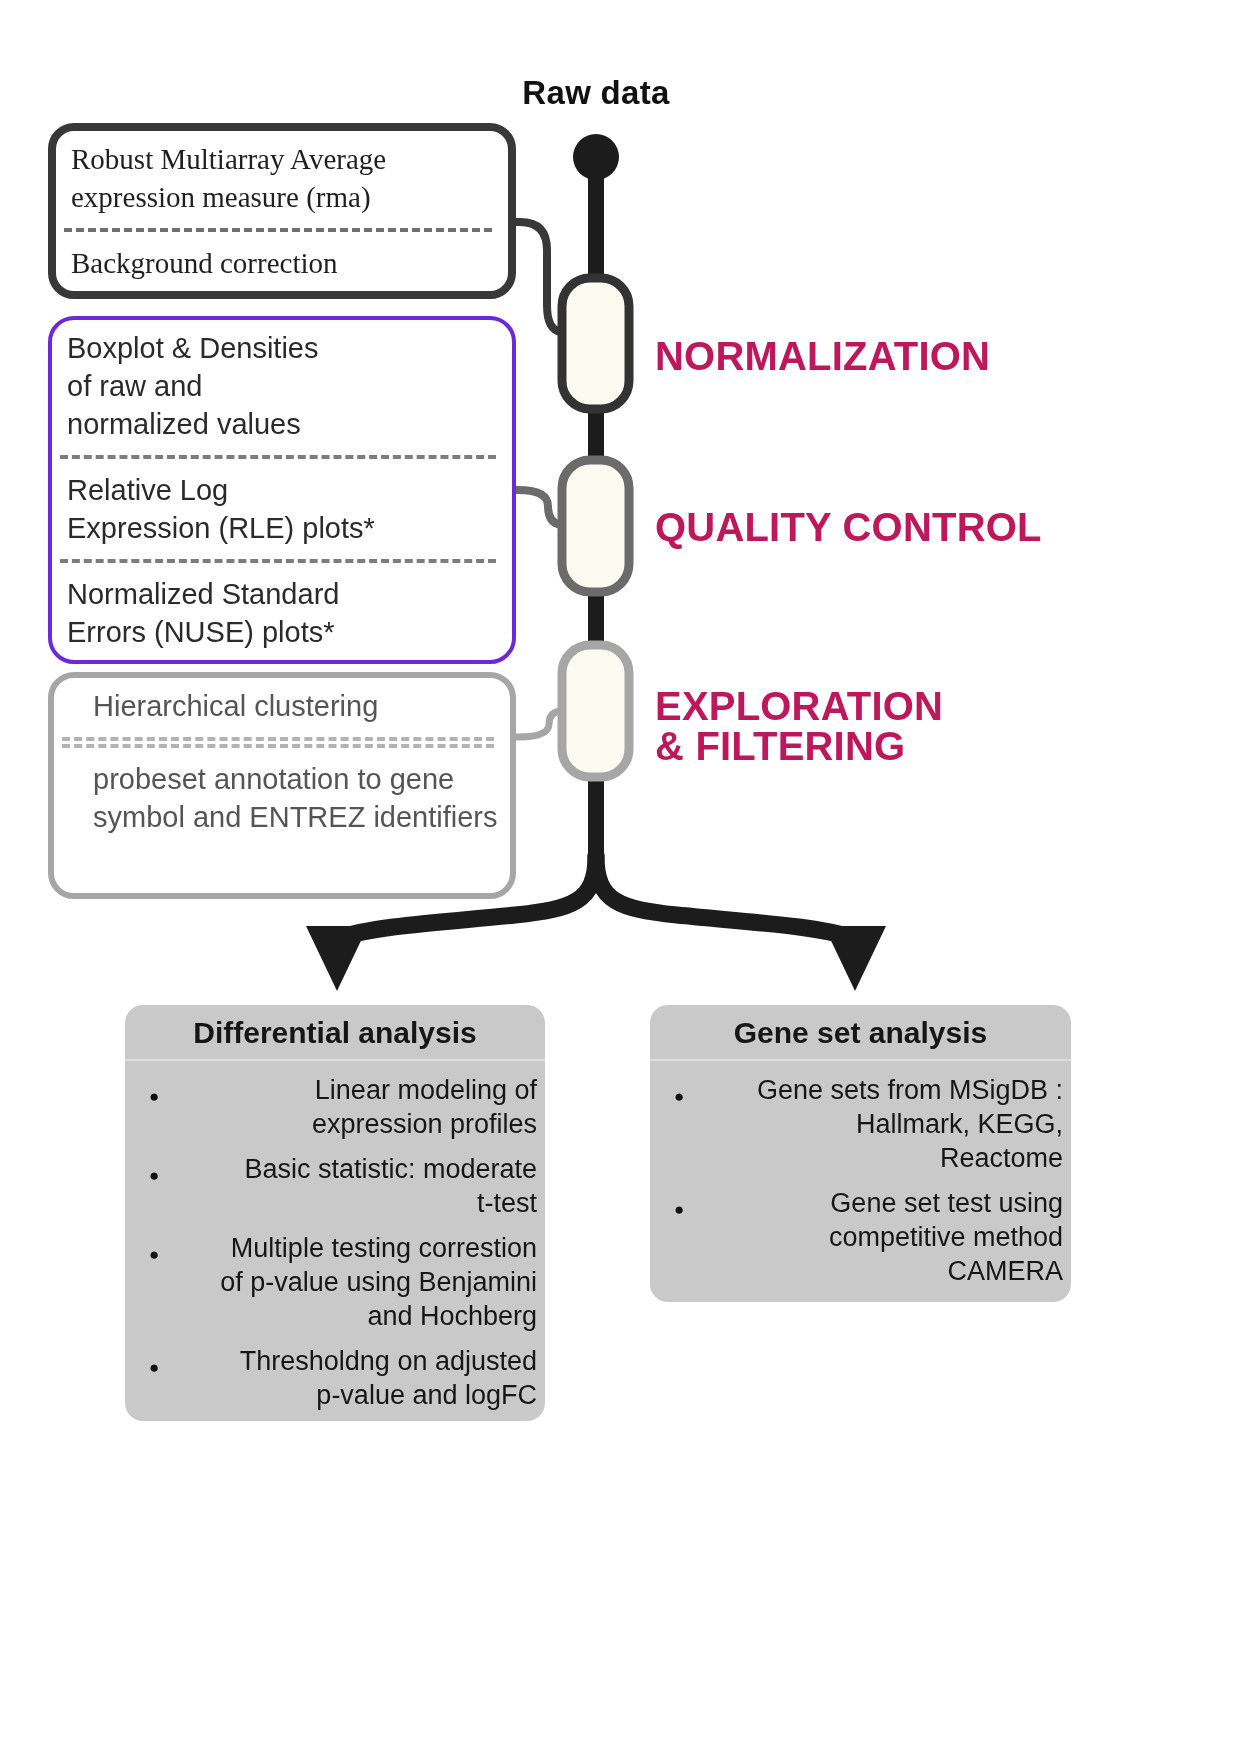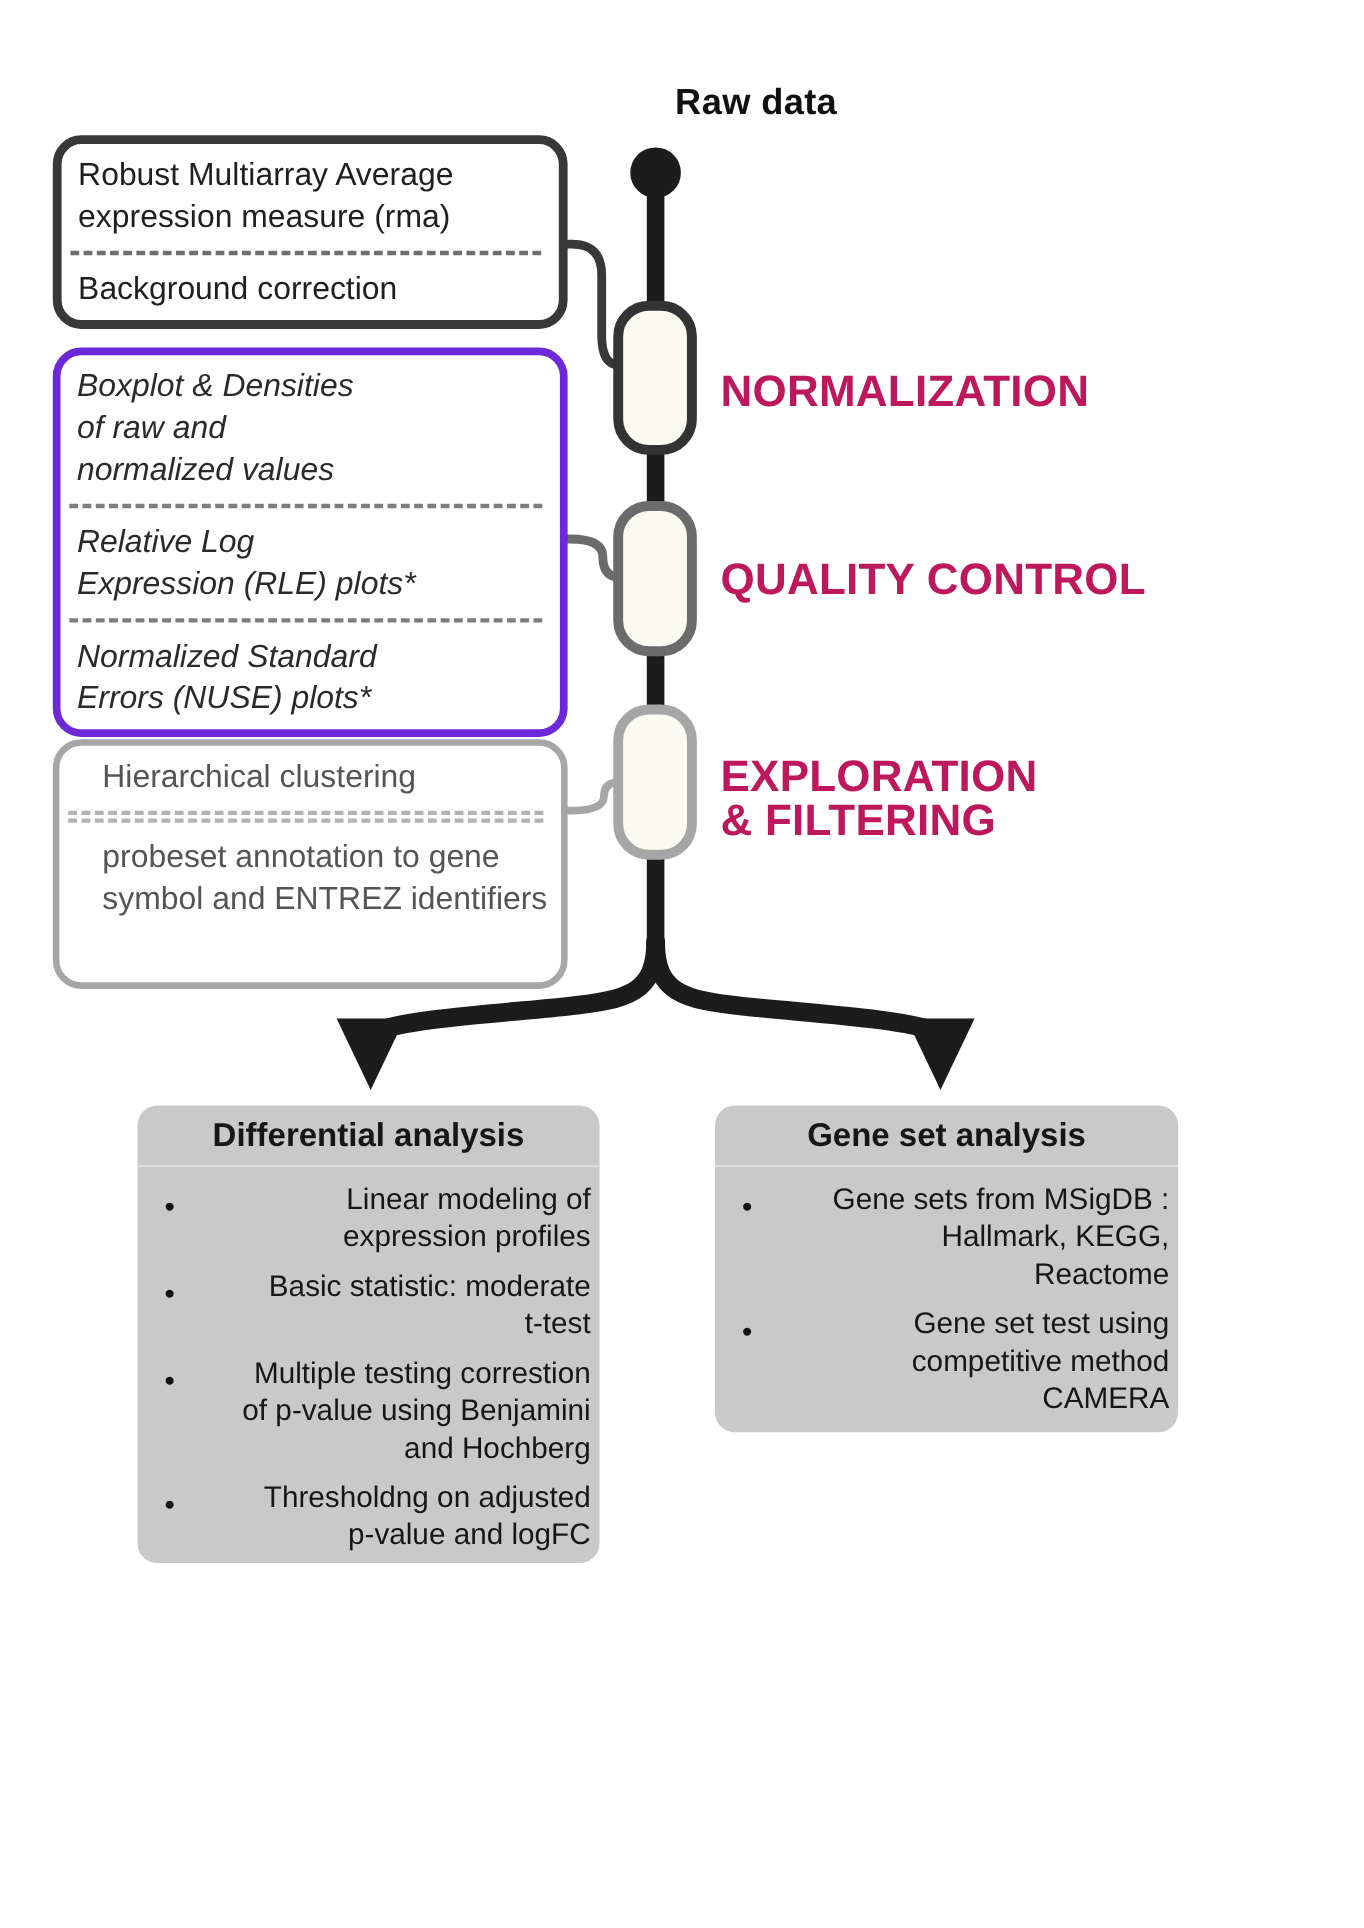--- a/index.html
+++ b/index.html
@@ -3,34 +3,34 @@
 <meta charset="utf-8">
 <style>
   html,body { margin:0; padding:0; background:#ffffff; }
   .canvas {
     position:relative; width:1240px; height:1753px; background:#ffffff;
     font-family:"Liberation Sans", sans-serif; overflow:hidden;
   }
   svg.flow { position:absolute; left:0; top:0; z-index:1; }
 
   .raw-data {
-    position:absolute; left:431px; top:74px; width:330px; text-align:right;
+    position:absolute; left:431px; top:74px; width:330px; text-align:center;
     font-size:33px; font-weight:bold; color:#111; z-index:2; letter-spacing:0.3px;
   }
 
   .box {
     position:absolute; left:48px; width:468px; background:#ffffff;
     box-sizing:border-box; border-radius:26px; z-index:2;
   }
   .box .sec {
     font-size:29px; line-height:38px; padding:9px 10px 9px 15px;
     white-space:pre-line; color:#1f1f1f;
   }
-  .box1 { top:123px; min-height:176px; border:8px solid #383838; }
-  .box2 { top:316px; min-height:332px; border:7px solid #6d28d9;font-style:italic; }
+  .box1 { top:123px; min-height:176px; border:8px solid #383838;font-family:Liberation Serif, serif; }
+  .box2 { top:316px; min-height:332px; border:4px solid #6d28d9; }
   .box2 .sec { color:#2a2a2a; }
   .box3 { top:672px; min-height:227px; border:6px solid #a6a6a6; }
   .box3 .sec { color:#555555;margin-left:24px; }
   .divider { border-top:4px dashed #6f6f6f; margin:3px 16px 3px 8px; height:0; }
   .box2 .divider { border-color:#7d7d7d; }
   .box3 .divider { border-color:#b3b3b3; }
 
   .stage-label {
     position:absolute; left:655px; font-size:40px; font-weight:700;
     color:#be185d; z-index:2; line-height:40px; white-space:pre-line;

